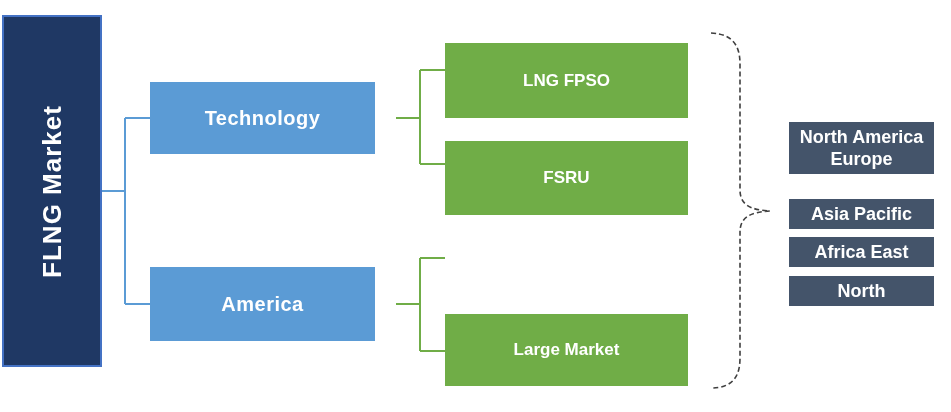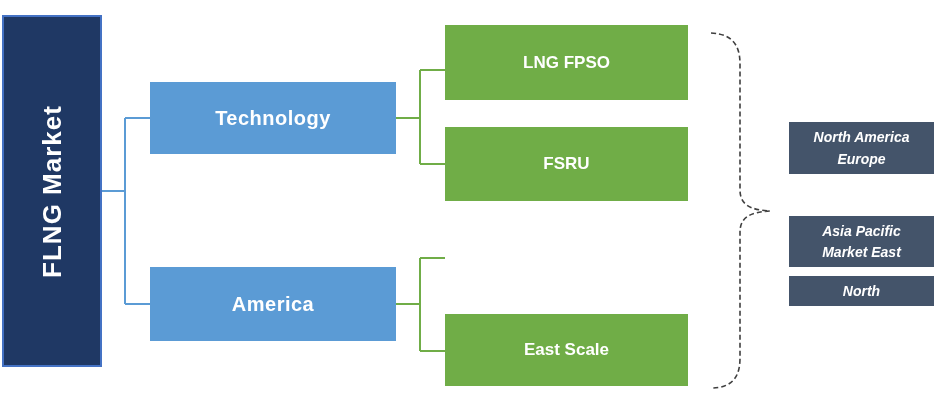--- a/index.html
+++ b/index.html
@@ -23,37 +23,37 @@
     color:var(--text);font-weight:bold;text-align:center;
   }
   .root-node{
     left:2px;top:15px;width:100px;height:352px;
     background:var(--navy);border:2px solid var(--navy-border);
   }
   .root-node .vlabel{
     transform:rotate(-90deg);white-space:nowrap;font-size:26px;letter-spacing:1px;
   }
   .branch-node{
-    width:246px;height:72px;background:var(--blue);font-size:20px;letter-spacing:.5px;
+    width:225px;height:72px;background:var(--blue);font-size:20px;letter-spacing:.5px;
   }
   .branch-tech{left:150px;top:82px;}
   .branch-cap{left:150px;top:267px;height:74px;}
   .leaf-node{
     left:445px;width:243px;height:74px;background:var(--green);font-size:17px;
   }
-  .leaf-0{top:25px;height:75px;text-align:center;}
-  .leaf-1{top:127px;}
+  .leaf-0{top:43px;height:75px;text-align:center;}
+  .leaf-1{top:141px;}
   .leaf-2{top:221px;}
   .leaf-3{top:314px;height:72px;}
   .region-node{
-    left:789px;width:145px;height:30px;background:var(--slate);font-size:14px;font-style:italic;
+    left:789px;width:145px;height:30px;background:var(--slate);font-size:18px;
   }
   .region-0{top:122px;}
   .region-1{top:144px;}
-  .region-2{top:199px;margin-top:17px;}
+  .region-2{top:199px;}
   .region-3{top:237px;}
   .region-4{top:276px;}
 </style>
 </head>
 <body>
 
 <div class="canvas">
 
   <svg class="connectors" viewBox="0 0 951 412" xmlns="http://www.w3.org/2000/svg">
 
@@ -77,32 +77,32 @@
     <span>America</span>
   </div>
 
   <div class="node leaf-node leaf-0">
     <span>LNG FPSO</span>
   </div>
   <div class="node leaf-node leaf-1">
     <span>FSRU</span>
   </div>
   <div class="node leaf-node leaf-3">
-    <span>East Scale</span>
+    <span>Large Market</span>
   </div>
 
   <div class="node region-node region-0">
     <span>North America</span>
   </div>
   <div class="node region-node region-1">
     <span>Europe</span>
   </div>
   <div class="node region-node region-2">
     <span>Asia Pacific</span>
   </div>
   <div class="node region-node region-3">
-    <span>Market East</span>
+    <span>Africa East</span>
   </div>
   <div class="node region-node region-4">
     <span>North</span>
   </div>
 
 </div>
 
 </body></html>

